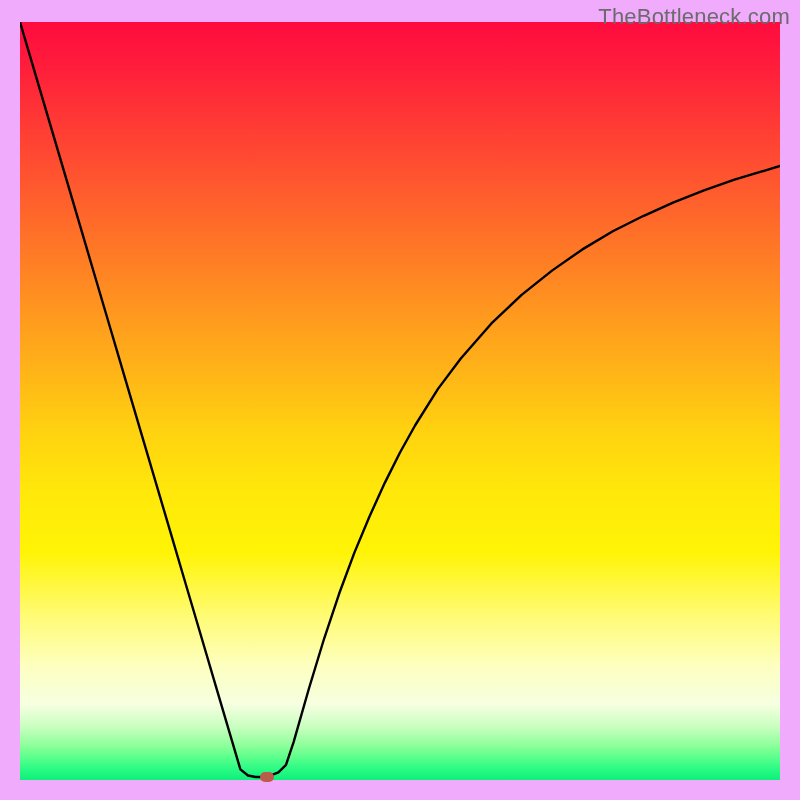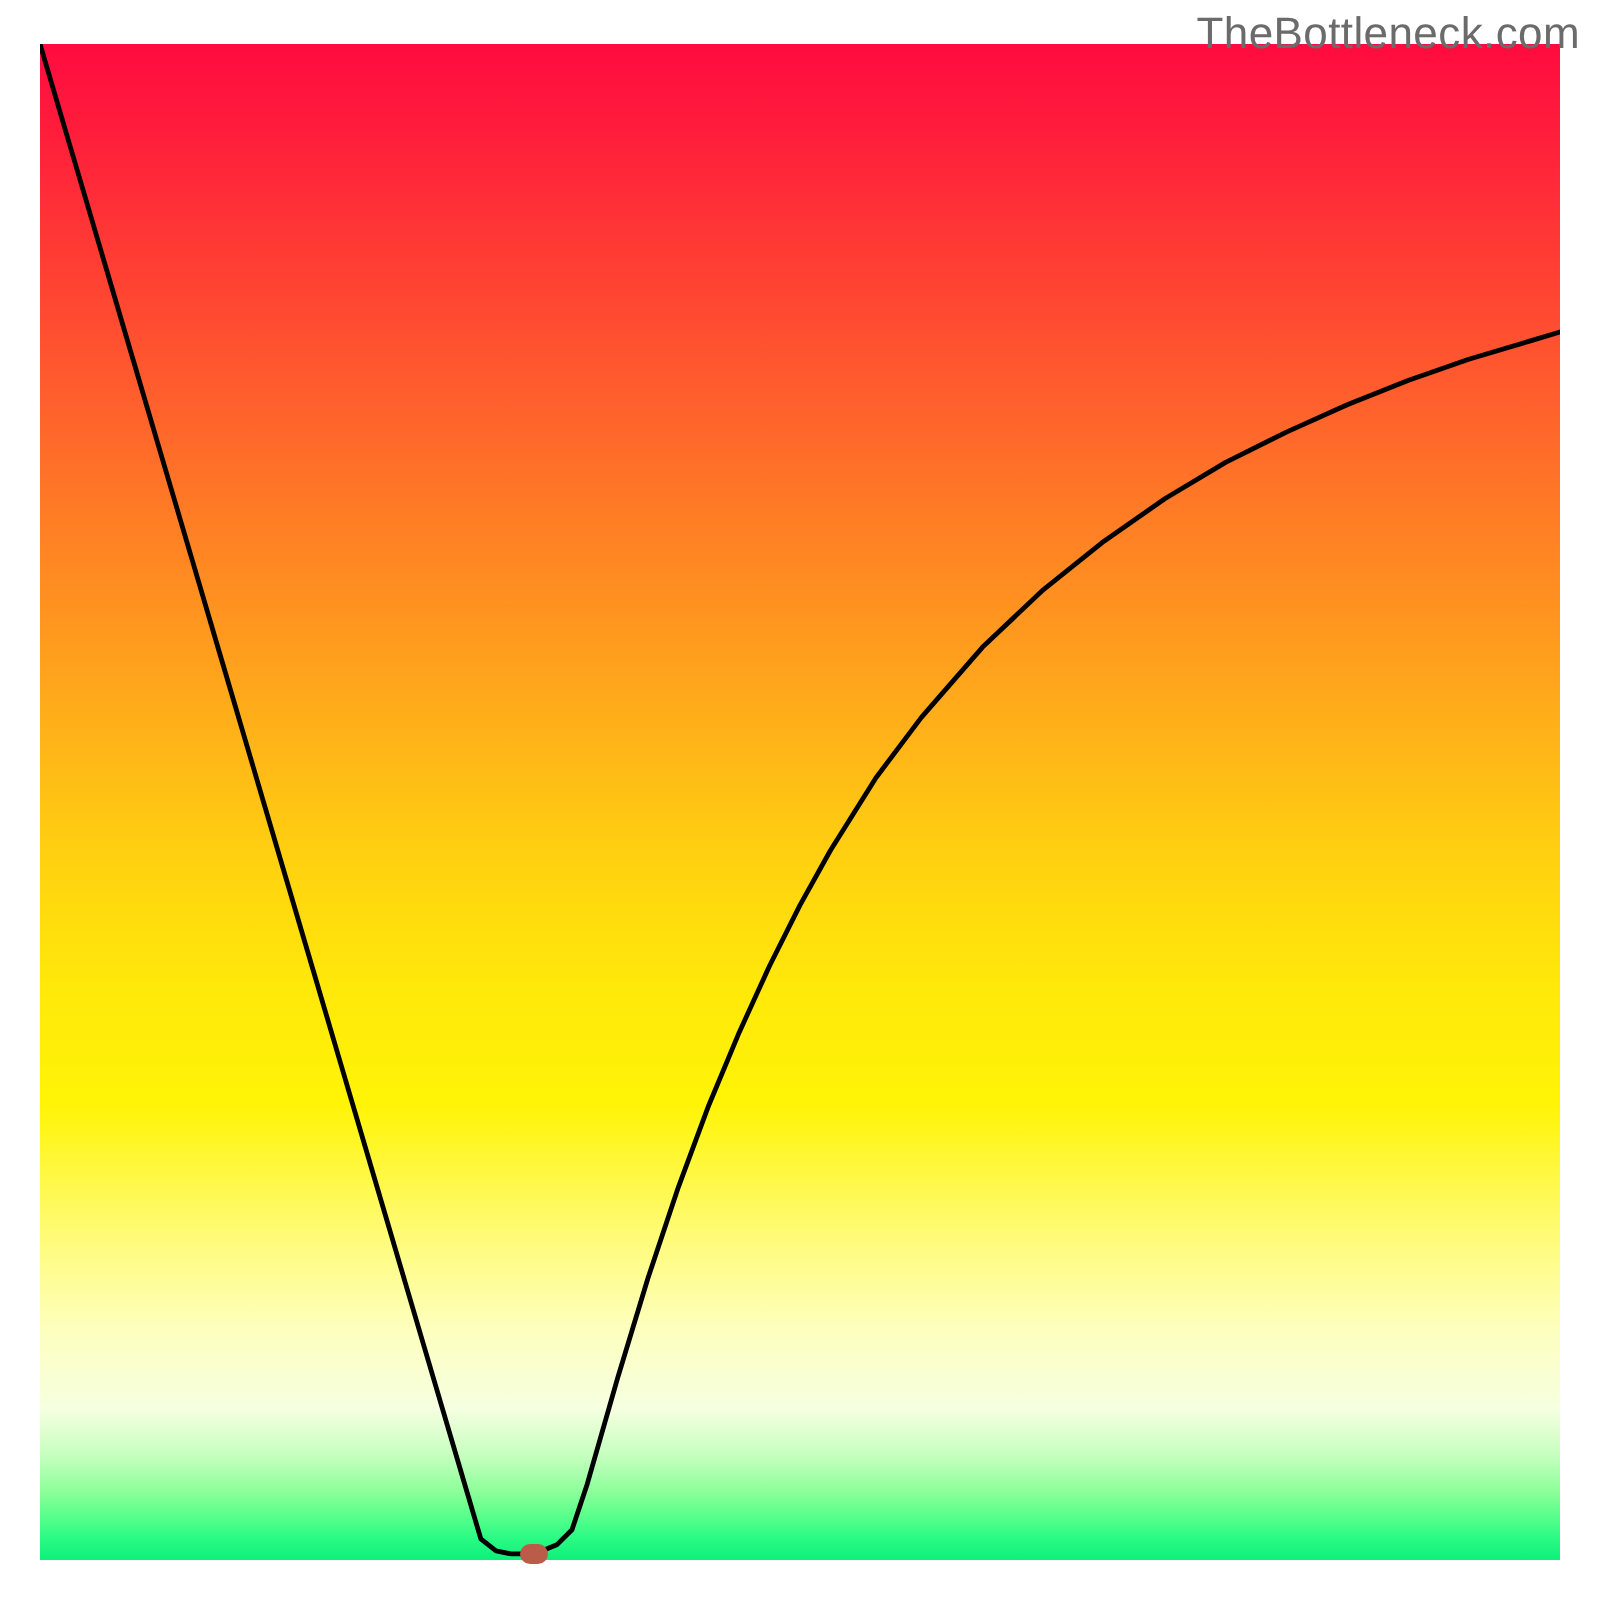--- a/index.html
+++ b/index.html
@@ -1,21 +1,21 @@
 <!DOCTYPE html>
 <html><head>
 <meta charset="utf-8">
 <style>
   * { margin: 0; padding: 0; box-sizing: border-box; }
   html, body { width: 800px; height: 800px; overflow: hidden; background: #000; }
   .frame {
     position: relative;
     width: 800px;
     height: 800px;
-    background: #ffffff;
+    background: #f0abfc;
   }
   .watermark {
     position: absolute;
     top: 4px;
     right: 10px;
     font-family: Arial, Helvetica, sans-serif;
     font-size: 22px;
     color: #6b6b6b;
     font-weight: 500;
     z-index: 10;

